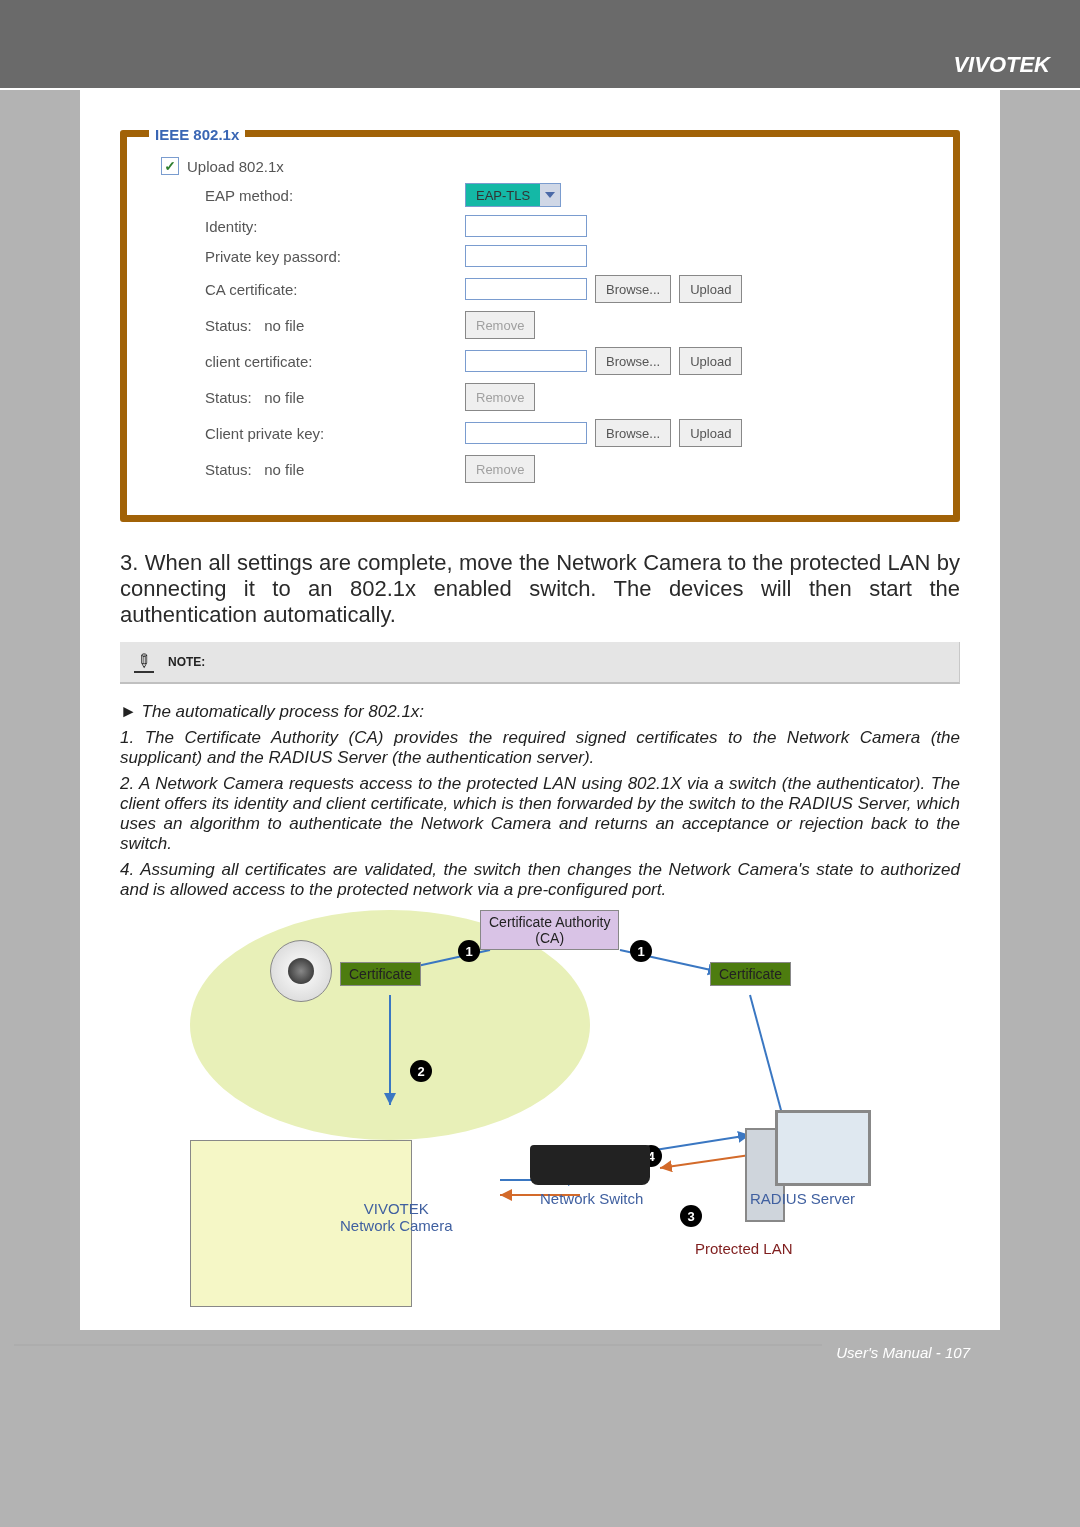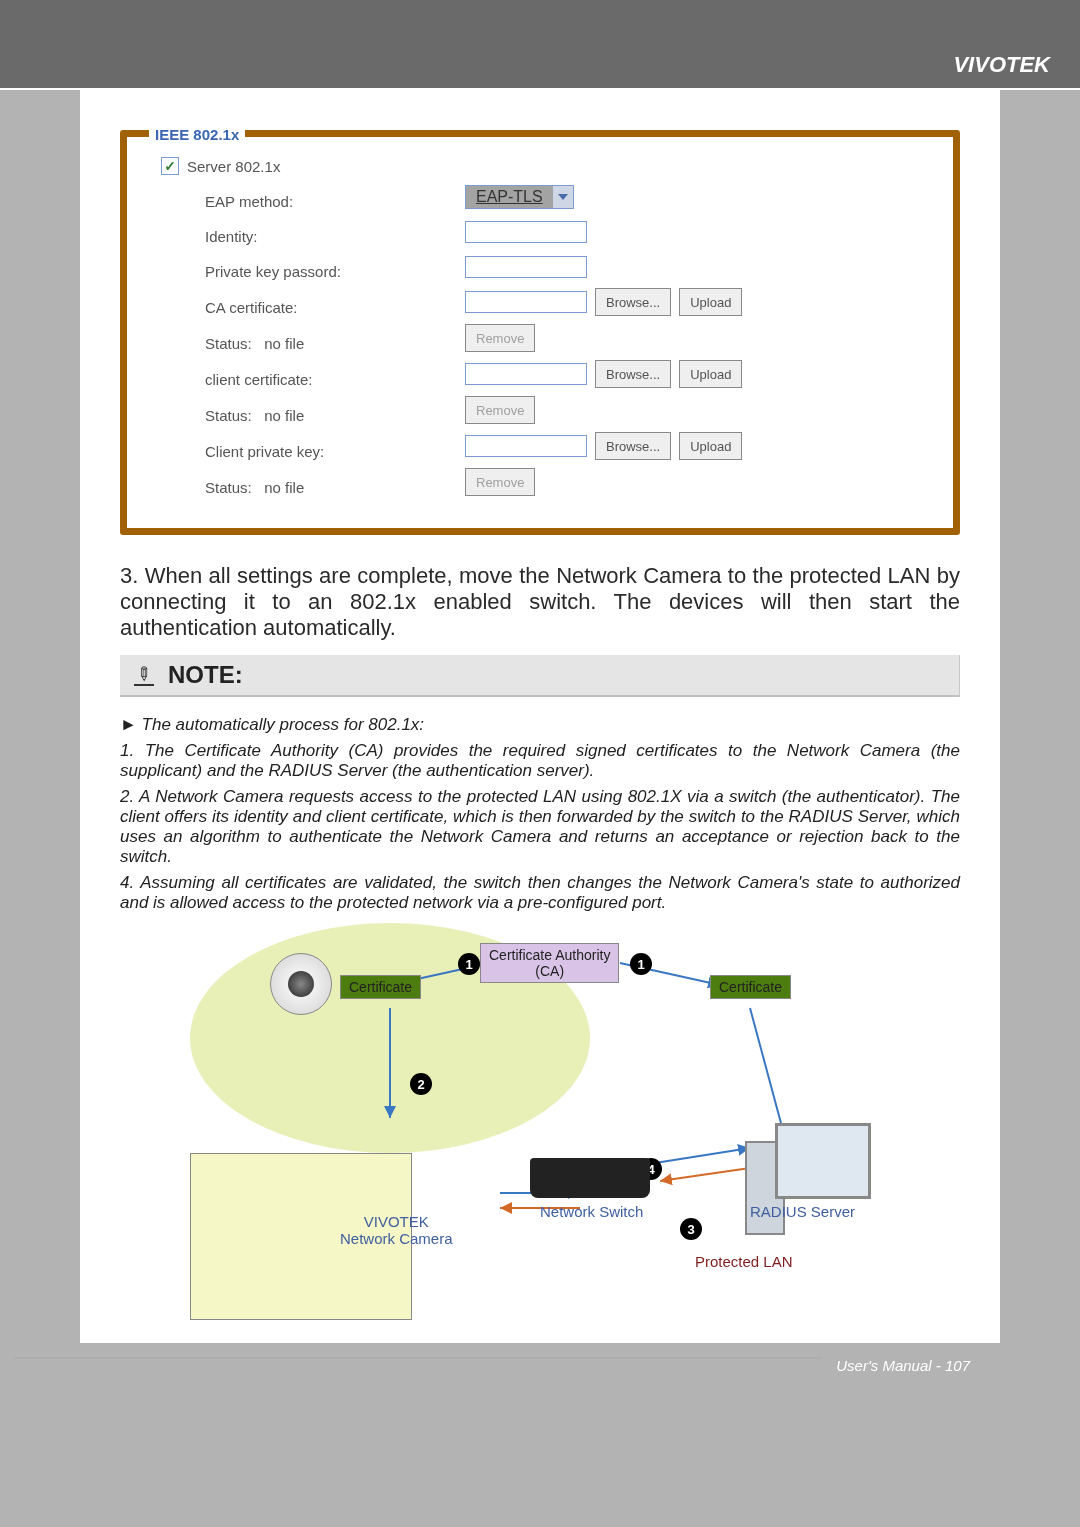--- a/index.html
+++ b/index.html
@@ -4,35 +4,35 @@
 <style>
   html,body{margin:0;padding:0;background:#b3b3b3;font-family:Arial,Helvetica,sans-serif;font-size:14px;color:#222;}
   .page{width:1080px;min-height:1527px;margin:0 auto;background:#b3b3b3;position:relative;}
   .header{background:#6a6a6a;height:78px;border-bottom:2px solid #fff;display:flex;align-items:flex-end;justify-content:flex-end;padding:0 30px 10px 0;}
   .brand{color:#fff;font-weight:bold;font-style:italic;font-size:22px;}
   .content{background:#fff;margin:0 80px;padding:40px 40px 20px 40px;}
   .panel{border:7px solid #a16207;border-radius:3px;padding:12px 16px 24px 16px;position:relative;}
   .panel .legend{color:#3a66b4;font-weight:bold;background:#fff;position:absolute;top:-11px;left:22px;padding:0 6px;font-size:15px;}
   .panel .inner{padding-left:18px;}
   .field-row{display:flex;align-items:center;margin:8px 0;font-size:15px;color:#555;}
-  .field-row .lbl{width:260px;margin-top:10px;}
+  .field-row .lbl{width:260px;}
   .field-row.indent .lbl{padding-left:44px;width:260px;}
   .field-row .ctl{display:flex;gap:8px;align-items:center;}
   .checkbox{width:16px;height:16px;border:1px solid #7a9ccf;display:inline-flex;align-items:center;justify-content:center;color:#2f7f2f;font-size:14px;margin-right:8px;font-weight:bold;}
-  .select{border:1px solid #7a9ccf;background:#a3a3a3;height:22px;display:flex;align-items:center;font-size:16px;color:#333;text-decoration:underline;}
+  .select{border:1px solid #7a9ccf;background:#14b8a6;height:22px;display:flex;align-items:center;font-size:13px;color:#333;}
   .sel-txt{padding:0 10px;}
   .sel-btn{width:20px;height:22px;background:#cfd7e6;display:flex;align-items:center;justify-content:center;}
   .tf{border:1px solid #7a9ccf;width:120px;height:20px;background:#fff;}
   .btn{border:1px solid #888;background:#efefef;padding:2px 10px;font-size:13px;height:22px;display:flex;align-items:center;}
   .btn.disabled{color:#a0a0a0;}
   .step{font-family:Arial;font-size:22px;color:#2a2a2a;margin:28px 0 8px 0;text-align:justify;}
   .note-box{background:#e5e5e5;border-bottom:2px solid #c0c0c0;border-right:1px solid #c8c8c8;height:40px;display:flex;align-items:center;padding:0 14px;margin:14px 0 18px 0;}
   .note-ico{width:20px;height:20px;border-bottom:2px solid #333;margin-right:14px;display:flex;align-items:center;justify-content:center;}
   .note-ico span{transform:rotate(45deg);font-size:18px;}
-  .note-txt{font-weight:bold;font-size:24px;}
+  .note-txt{font-weight:bold;font-size:12px;}
   .process{font-style:italic;font-size:17px;color:#222;margin:6px 0;text-align:justify;}
   .diagram{margin:10px auto;position:relative;width:700px;height:390px;}
   .d-box{border:1px solid #888;font-size:14px;text-align:center;padding:3px 8px;position:absolute;background:#fff;}
   .d-ca{top:0;left:290px;background:#d9c3e6;}
   .d-cert{top:52px;background:#4d7c0f;}
   .d-camera{top:170px;left:95px;width:220px;height:165px;background:#f5f7c6;border:1px solid #888;}
   .d-lan{top:135px;left:345px;width:400px;height:230px;background:#e8f0b8;border-radius:50%;border:none;}
   .step-badge{width:22px;height:22px;border-radius:50%;background:#000;color:#fff;font-weight:bold;display:flex;align-items:center;justify-content:center;position:absolute;font-size:13px;font-style:normal;}
   .d-lbl{position:absolute;font-size:15px;color:#4060a0;}
   svg.lines{position:absolute;top:0;left:0;width:700px;height:390px;}
@@ -54,21 +54,21 @@
   </div>
 
   <div class="content">
 
     <div class="panel">
       <span class="legend">IEEE 802.1x</span>
 
       <div class="inner">
         <div class="field-row">
           <span class="checkbox">✓</span>
-          <span>Server 802.1x</span>
+          <span>Upload 802.1x</span>
         </div>
 
         <div class="field-row indent">
           <span class="lbl">EAP method:</span>
           <span class="ctl">
             <span class="select">
               <span class="sel-txt">EAP-TLS</span>
               <span class="sel-btn">
                 <svg width="10" height="6">
                     <polygon points="0,0 10,0 5,6" fill="#4a6aa8"></polygon>
@@ -175,21 +175,21 @@
         <line x1="300" y1="40" x2="200" y2="62" stroke="#3a77c2" stroke-width="2" marker-end="url(#ah)"></line>
         <line x1="430" y1="40" x2="530" y2="62" stroke="#3a77c2" stroke-width="2" marker-end="url(#ah)"></line>
         <line x1="200" y1="85" x2="200" y2="195" stroke="#3a77c2" stroke-width="2" marker-end="url(#ah)"></line>
         <line x1="560" y1="85" x2="595" y2="215" stroke="#3a77c2" stroke-width="2" marker-end="url(#ah)"></line>
         <line x1="310" y1="270" x2="390" y2="270" stroke="#3a77c2" stroke-width="2" marker-end="url(#ah)"></line>
         <line x1="390" y1="285" x2="310" y2="285" stroke="#d36a2a" stroke-width="2" marker-end="url(#ahr)"></line>
         <line x1="465" y1="240" x2="560" y2="225" stroke="#3a77c2" stroke-width="2" marker-end="url(#ah)"></line>
         <line x1="560" y1="245" x2="470" y2="258" stroke="#d36a2a" stroke-width="2" marker-end="url(#ahr)"></line>
       </svg>
 
-      <div class="d-box d-ca" style="white-space:pre;margin-top:20px;">Certificate Authority
+      <div class="d-box d-ca" style="white-space:pre;">Certificate Authority
 (CA)</div>
 
       <div class="d-box d-cert" style="left:150px;">Certificate</div>
       <div class="d-box d-cert" style="left:520px;">Certificate</div>
 
       <div class="step-badge" style="top:30px;left:268px;">1</div>
       <div class="step-badge" style="top:30px;left:440px;">1</div>
       <div class="step-badge" style="top:150px;left:220px;">2</div>
       <div class="step-badge" style="top:295px;left:490px;">3</div>
       <div class="step-badge" style="top:235px;left:450px;">4</div>

